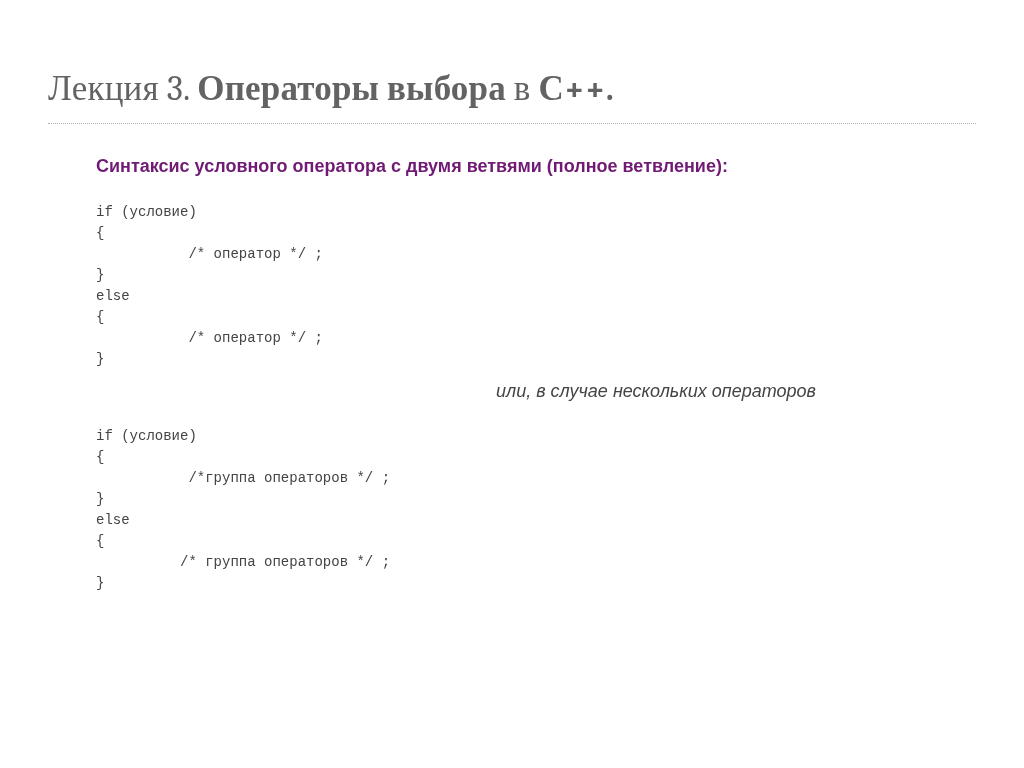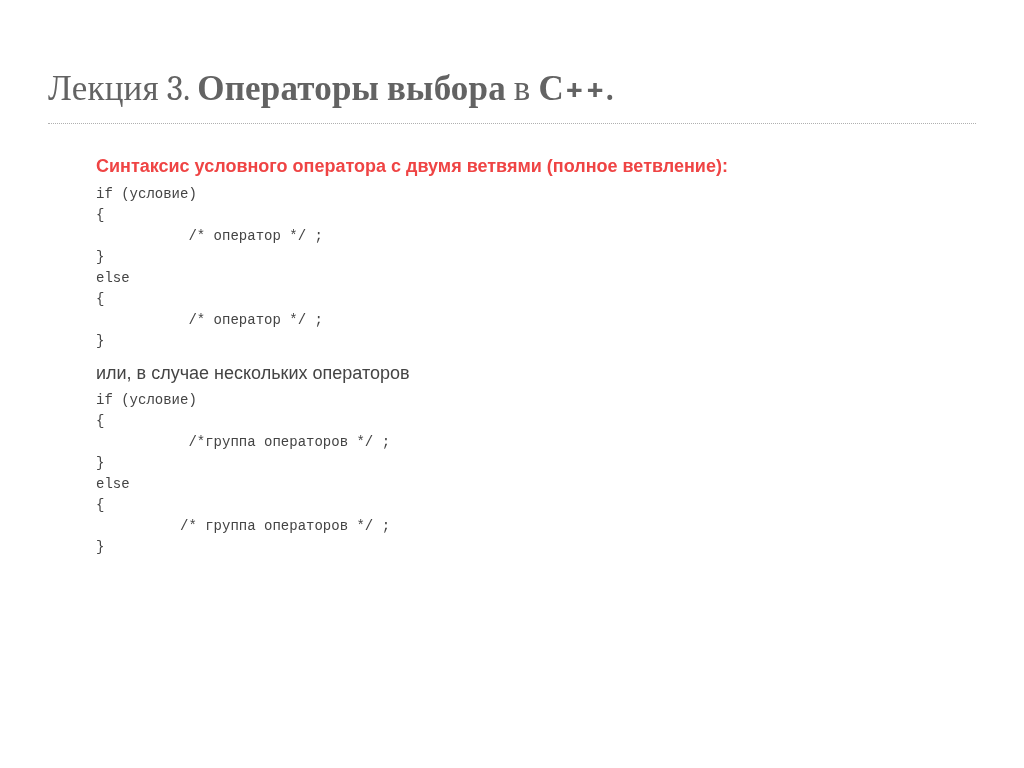--- a/index.html
+++ b/index.html
@@ -32,37 +32,39 @@
       text-align: right;
     }
     .content {
       margin-left: 48px;
       max-width: 720px;
     }
     .subtitle {
       font-family: Arial, Helvetica, sans-serif;
       font-size: 18px;
       font-weight: 700;
-      color: #ef4444;
+      color: #701a75;
       line-height: 1.35;
-      margin-bottom: 6px;
+      margin-bottom: 24px;
     }
     .code {
       font-family: "Lucida Console", Consolas, "Courier New", monospace;
       font-size: 14px;
       color: #444;
       line-height: 1.5;
       white-space: pre;
     }
     .note {
       font-family: Arial, Helvetica, sans-serif;
+      font-style: italic;
       font-size: 18px;
       color: #444;
       line-height: 1.55;
-      margin: 8px 0 2px 0;
+      margin: 8px 0 20px 0;
+      text-align: right;
     }
   </style>
 </head>
 <body>
 
 <div class="title">
   <span class="light">Лекция 3. </span><span class="bold">Операторы выбора</span><span class="light"> в </span><span class="bold">С++.</span>
 </div>
 
 <div class="content">

